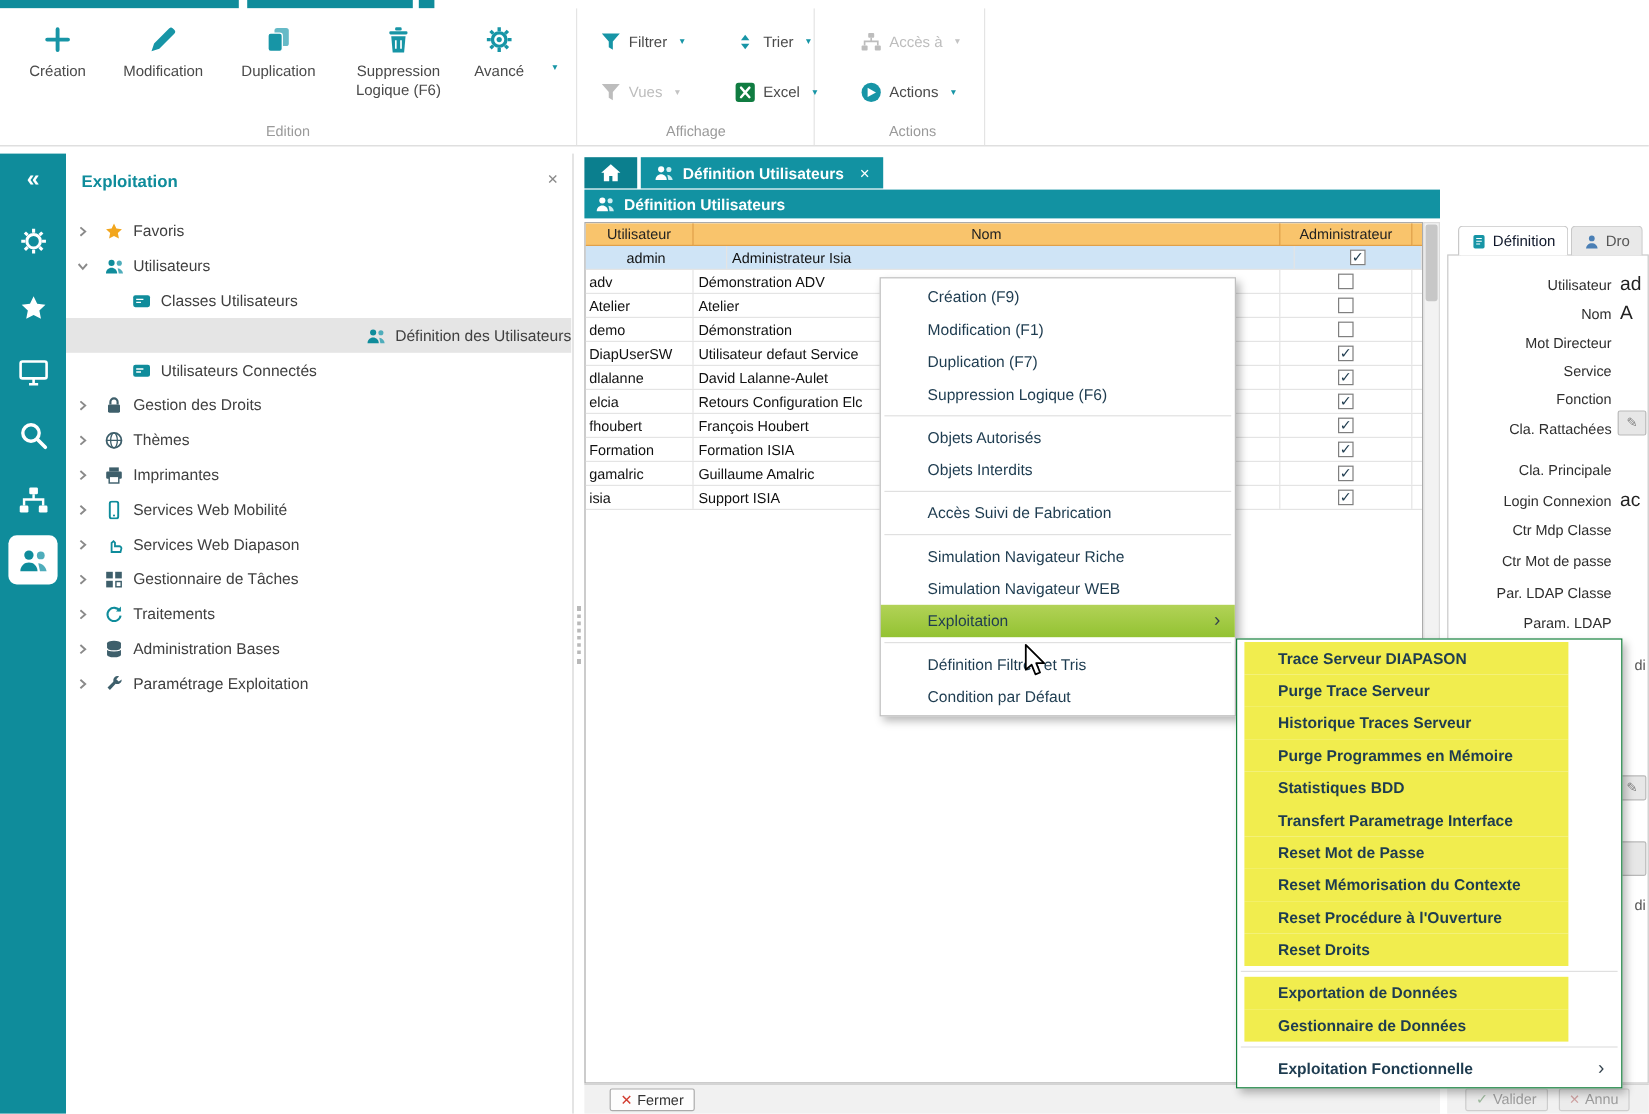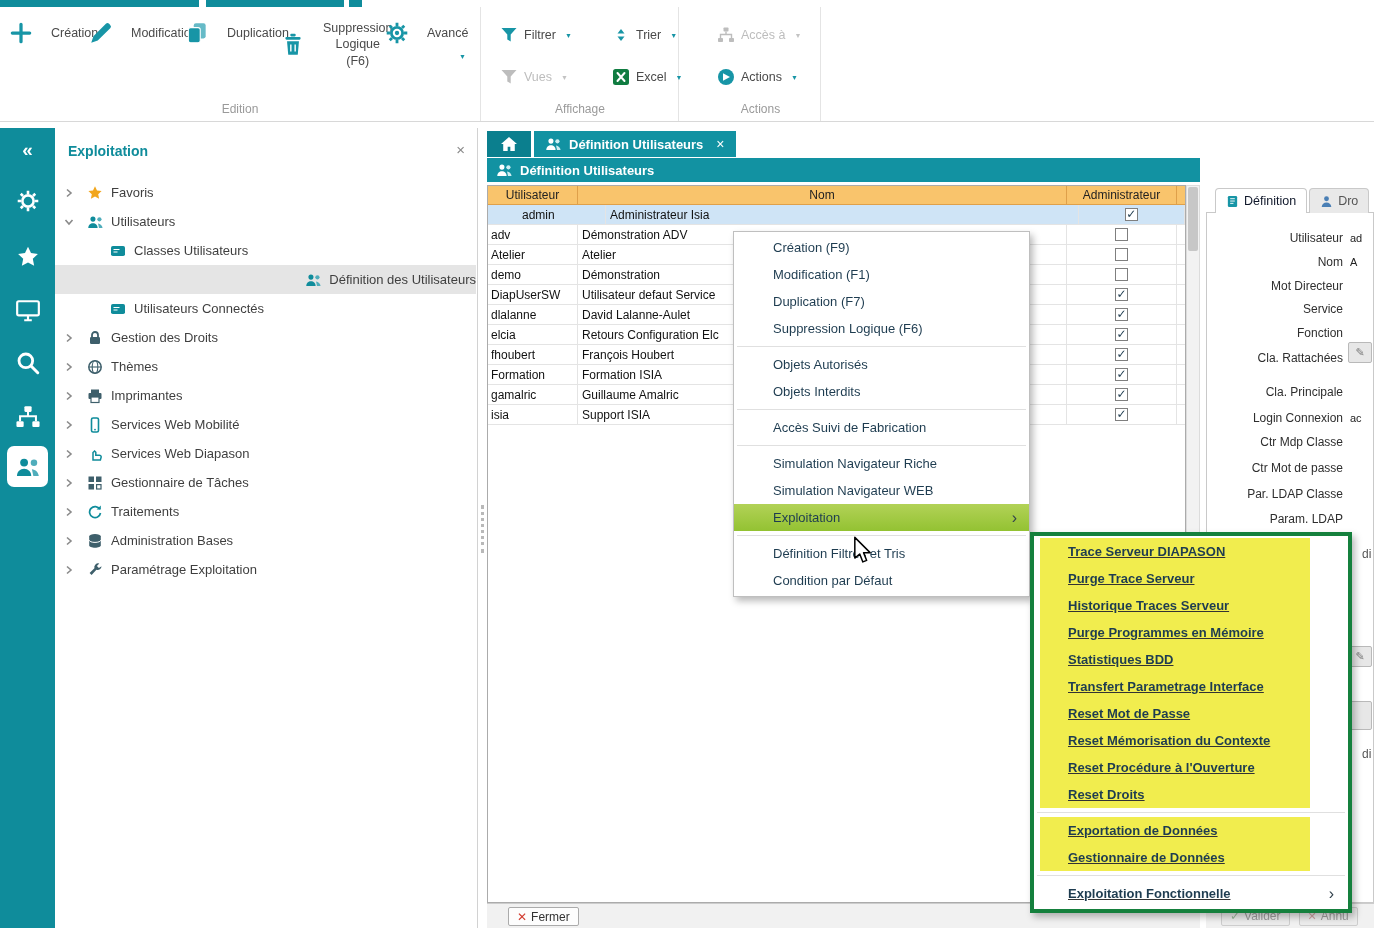--- a/index.html
+++ b/index.html
@@ -13,21 +13,21 @@
   }
 
   
   .topstrip { position:absolute; top:0; left:0; width:100%; height:7px; background:#fff; }
   .topstrip .seg { position:absolute; top:0; height:7px; background:#0f8c9b; }
 
   
   .ribbon { position:absolute; top:7px; left:0; width:100%; height:115px; background:#fff; border-bottom:1px solid #d8d8d8; }
   .rgroup { position:absolute; top:0; height:114px; border-right:1px solid #e4e4e4; }
   .rgroup .glabel { position:absolute; bottom:5px; left:0; right:0; text-align:center; font-size:12px; color:#9a9a9a; }
-  .bigbtn { display:flex; flex-direction:row; align-items:center; gap:17px; padding-top:13px; cursor:default; }
+  .bigbtn { display:flex; flex-direction:column; align-items:center; gap:5px; padding-top:13px; cursor:default; }
   .bigbtn .blabel { font-size:12.5px; color:#4a4a4a; text-align:center; line-height:1.3; }
   .gbtns { display:flex; align-items:flex-start; padding-left:8px; }
   .smallbtn { position:absolute; display:flex; align-items:center; gap:6px; font-size:12.5px; color:#4a4a4a; white-space:nowrap; }
   .smallbtn.disabled .slabel { color:#bdbdbd; }
   .slabel {}
   .caret { font-size:7px; color:#1795a6; margin-left:3px; line-height:1; }
   .caret.gray { color:#c3c3c3; }
 
   
   .iconbar { position:absolute; top:128px; left:0; width:55px; height:800px; background:#0f8c9b; }
@@ -77,37 +77,37 @@
 
   .splitter { position:absolute; left:481px; top:505px; height:48px; width:0; border-left:3px dotted #b9b9b9; }
 
   
   .rtabs { position:absolute; top:188px; left:1215px; height:25px; display:flex; gap:2px; z-index:5; }
   .rtab { display:flex; align-items:center; gap:5px; padding:0 10px; font-size:12.5px; border:1px solid #c9c9c9; border-bottom:none; border-radius:4px 4px 0 0; background:#e9e9e9; color:#555; }
   .rtab.active { background:#fff; font-weight:normal; color:#0f172a; position:relative; z-index:6; }
   .rpanel { position:absolute; top:212px; left:1206px; width:168px; height:691px; background:#fff; border:1px solid #c9c9c9; }
   .frow { position:absolute; left:0; height:18px; display:flex; align-items:center; }
   .flabel { width:136px; text-align:right; font-size:12px; color:#2e2e2e; white-space:nowrap; }
-  .fval { margin-left:7px; font-size:11px; color:#222; width:24px; overflow:hidden; white-space:nowrap; }
+  .fval { margin-left:7px; font-size:16px; color:#222; width:24px; overflow:hidden; white-space:nowrap; }
   .editbtn { position:absolute; left:141px; width:24px; height:21px; background:#e7e7e7; border:1px solid #b9b9b9; border-radius:2px; display:flex; align-items:center; justify-content:center; font-size:11px; color:#7c7c7c; }
   .partial { position:absolute; left:155px; font-size:12px; color:#555; }
   .rfooter { position:absolute; top:903px; left:1206px; width:168px; height:25px; background:#f1f1f1; border-top:1px solid #cccccc; display:flex; align-items:center; gap:9px; padding-left:15px; }
   .rbtn { height:19px; display:flex; align-items:center; gap:4px; background:#ececec; border:1px solid #cdcdcd; border-radius:2px; padding:0 8px; font-size:12px; color:#9d9d9d; white-space:nowrap; }
   .rbico.ok { color:#9cb89c; font-size:12px; }
   .rbico.no { color:#cfa2a2; font-size:11px; }
 
   
   .ctxmenu { position:absolute; left:733px; top:231px; width:297px; background:#fff; border:1px solid #bfbfbf; box-shadow:3px 4px 7px rgba(0,0,0,.28); z-index:50; padding:2px 0; }
   .mi { height:27px; display:flex; align-items:center; padding-left:39px; font-size:13px; color:#1e3c50; position:relative; }
   .msep { height:1px; background:#e0e0e0; margin:4px 3px; }
   .mi.highlight { background:linear-gradient(#b2d257,#93c232); }
   .mi .subarrow { position:absolute; right:12px; font-size:16px; color:#33424d; line-height:1; }
 
   
-  .submenu { position:absolute; left:1030px; top:532px; width:322px; background:#fff; border:4px solid #15803d; box-shadow:3px 4px 7px rgba(0,0,0,.28); z-index:60; padding:2px 0;text-decoration:underline; }
+  .submenu { position:absolute; left:1030px; top:532px; width:322px; background:#fff; border:1px solid #15803d; box-shadow:3px 4px 7px rgba(0,0,0,.28); z-index:60; padding:2px 0; }
   .smi { height:27px; display:flex; align-items:center; position:relative; font-size:13px; color:#1e3c50; }
   .smi .ybg { display:flex; align-items:center; background:#f1ed4e; height:27px; margin-left:6px; width:270px; padding-left:28px; font-weight:bold; white-space:nowrap; overflow:hidden; }
   .smi .plainlabel { padding-left:34px; font-weight:bold; }
   .smi .subarrow { position:absolute; right:14px; font-size:16px; color:#33424d; line-height:1; }
 
   .cursor { position:absolute; left:853px; top:536px; z-index:100; }
 
   svg { display:block; }
 </style>
 </head>

